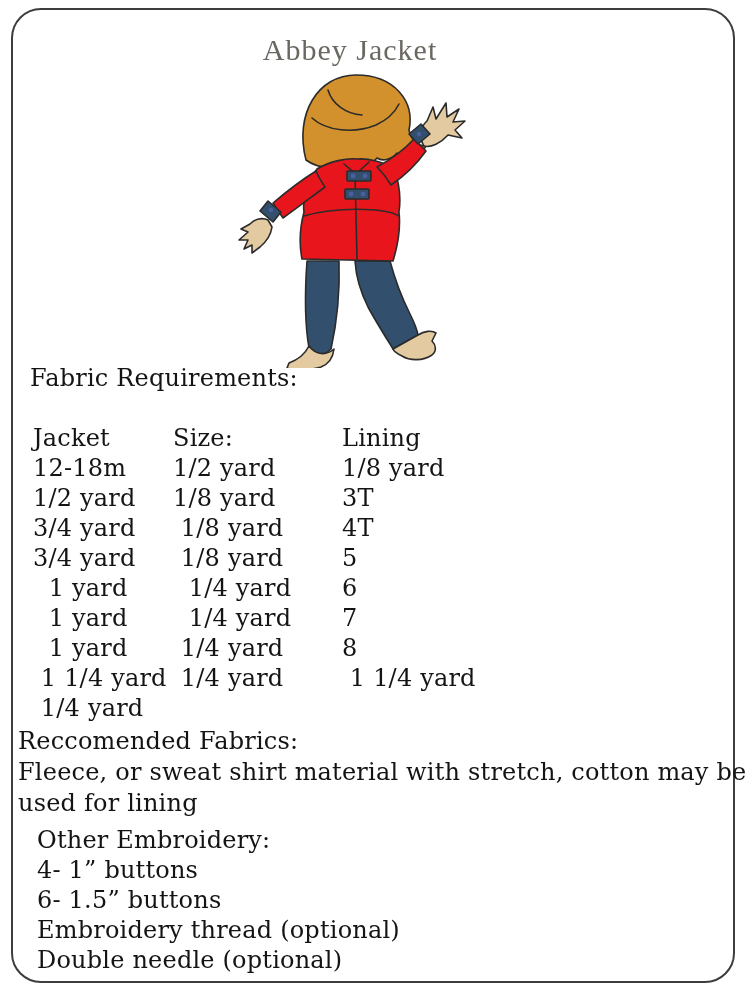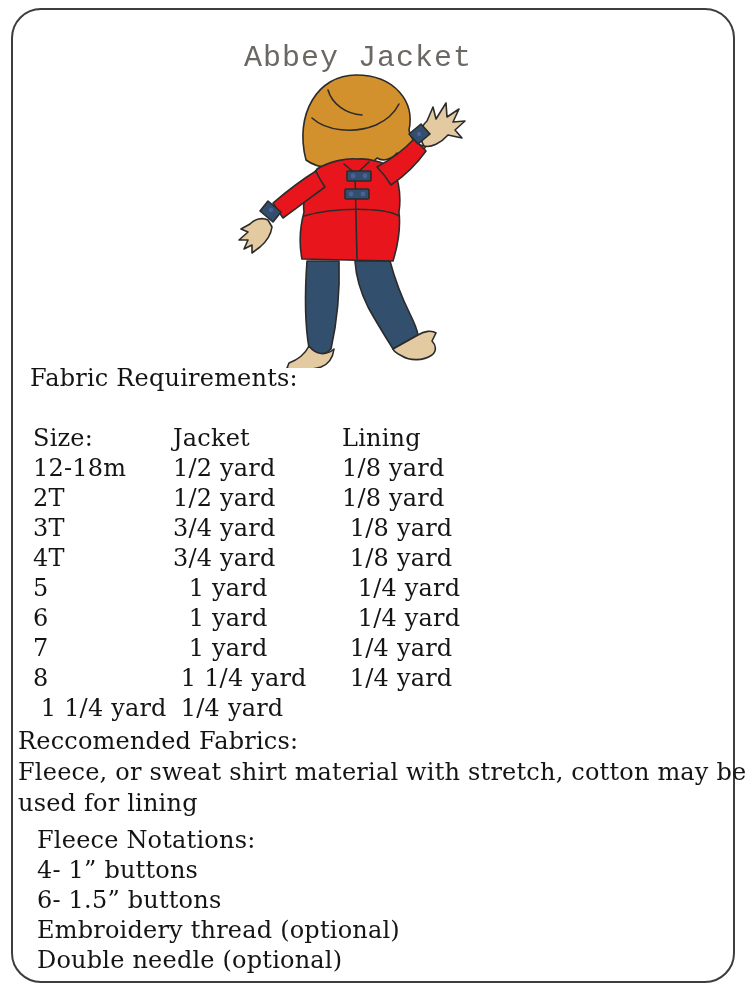--- a/index.html
+++ b/index.html
@@ -10,21 +10,21 @@
     font-family: "DejaVu Serif", serif;
     position:relative; overflow:hidden;
   }
   .frame {
     position:absolute; left:11px; top:8px; width:724px; height:975px;
     border:2px solid var(--border-color, #3d3d3d);
     border-radius:30px; box-sizing:border-box;
   }
   .title {
     position:absolute; top:33px; left:350px; transform:translateX(-50%);
-    margin:8px; font-family:Liberation Mono, monospace;
+    margin:0; font-family:Liberation Serif, serif;
     font-size:30px; font-weight:normal; letter-spacing:1px;
     color: var(--title-color, #6b6862); white-space:nowrap;
   }
   .figure { position:absolute; left:222px; top:68px; width:250px; height:300px; }
   .figure svg { display:block; width:250px; height:300px; }
   .figure path, .figure rect {
     stroke: var(--outline-dark, #2b2b2b); stroke-width:1.6;
     stroke-linejoin:round; stroke-linecap:round;
   }
   .fill-skin   { fill: var(--skin-tan, #e3caa1); }
@@ -90,29 +90,28 @@
     <circle class="fill-dot" cx="143" cy="108" r="2.4"></circle>
     <rect class="fill-navy" x="123" y="121" width="24" height="10" rx="1"></rect>
     <circle class="fill-dot" cx="129" cy="126" r="2.4"></circle>
     <circle class="fill-dot" cx="141" cy="126" r="2.4"></circle>
   </svg>
 </div>
 
 <div class="fab-heading body-text">Fabric Requirements:</div>
 
 <div class="size-table body-text">
+  <div class="th">Jacket</div>
   <div class="th">Size:</div>
-  <div class="th">Jacket</div>
   <div class="th">Lining</div>
 
   <div>12-18m</div>
   <div>1/2 yard</div>
   <div>1/8 yard</div>
 
-  <div>2T</div>
   <div>1/2 yard</div>
   <div>1/8 yard</div>
 
   <div>3T</div>
   <div>3/4 yard</div>
   <div> 1/8 yard</div>
 
   <div>4T</div>
   <div>3/4 yard</div>
   <div> 1/8 yard</div>
@@ -137,18 +136,18 @@
   <div> 1/4 yard</div>
 </div>
 
 <div class="recommended body-text">
   <div class="line">Reccomended Fabrics:</div>
   <div class="line">Fleece, or sweat shirt material with stretch, cotton may be</div>
   <div class="line">used for lining</div>
 </div>
 
 <div class="notations body-text">
-  <div class="line">Fleece Notations:</div>
+  <div class="line">Other Embroidery:</div>
   <div class="line">4- 1” buttons</div>
   <div class="line">6- 1.5” buttons</div>
   <div class="line">Embroidery thread (optional)</div>
   <div class="line">Double needle (optional)</div>
 </div>
 
 </body></html>

